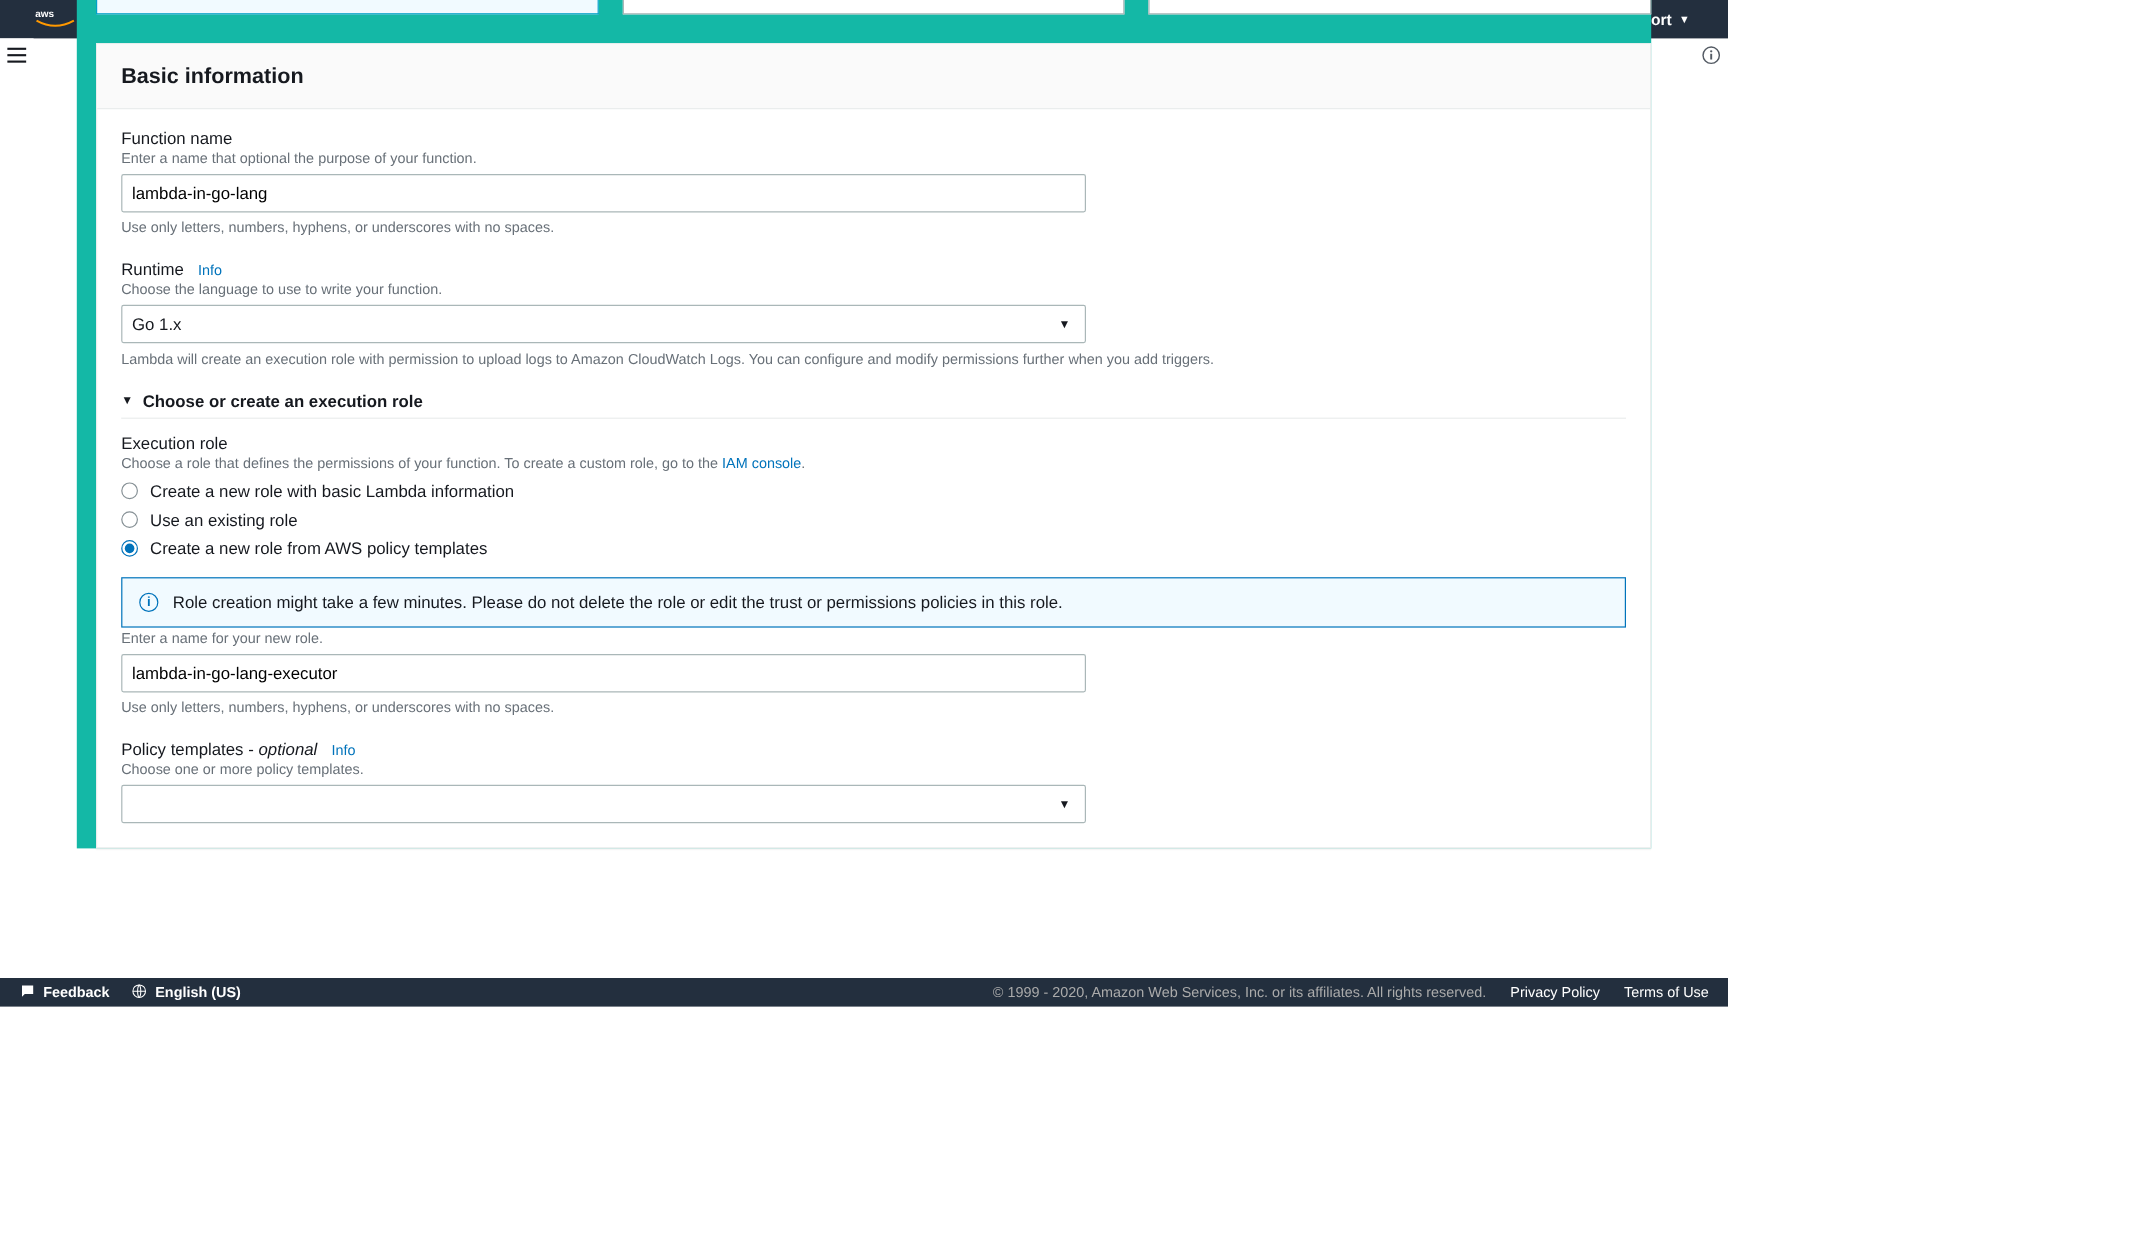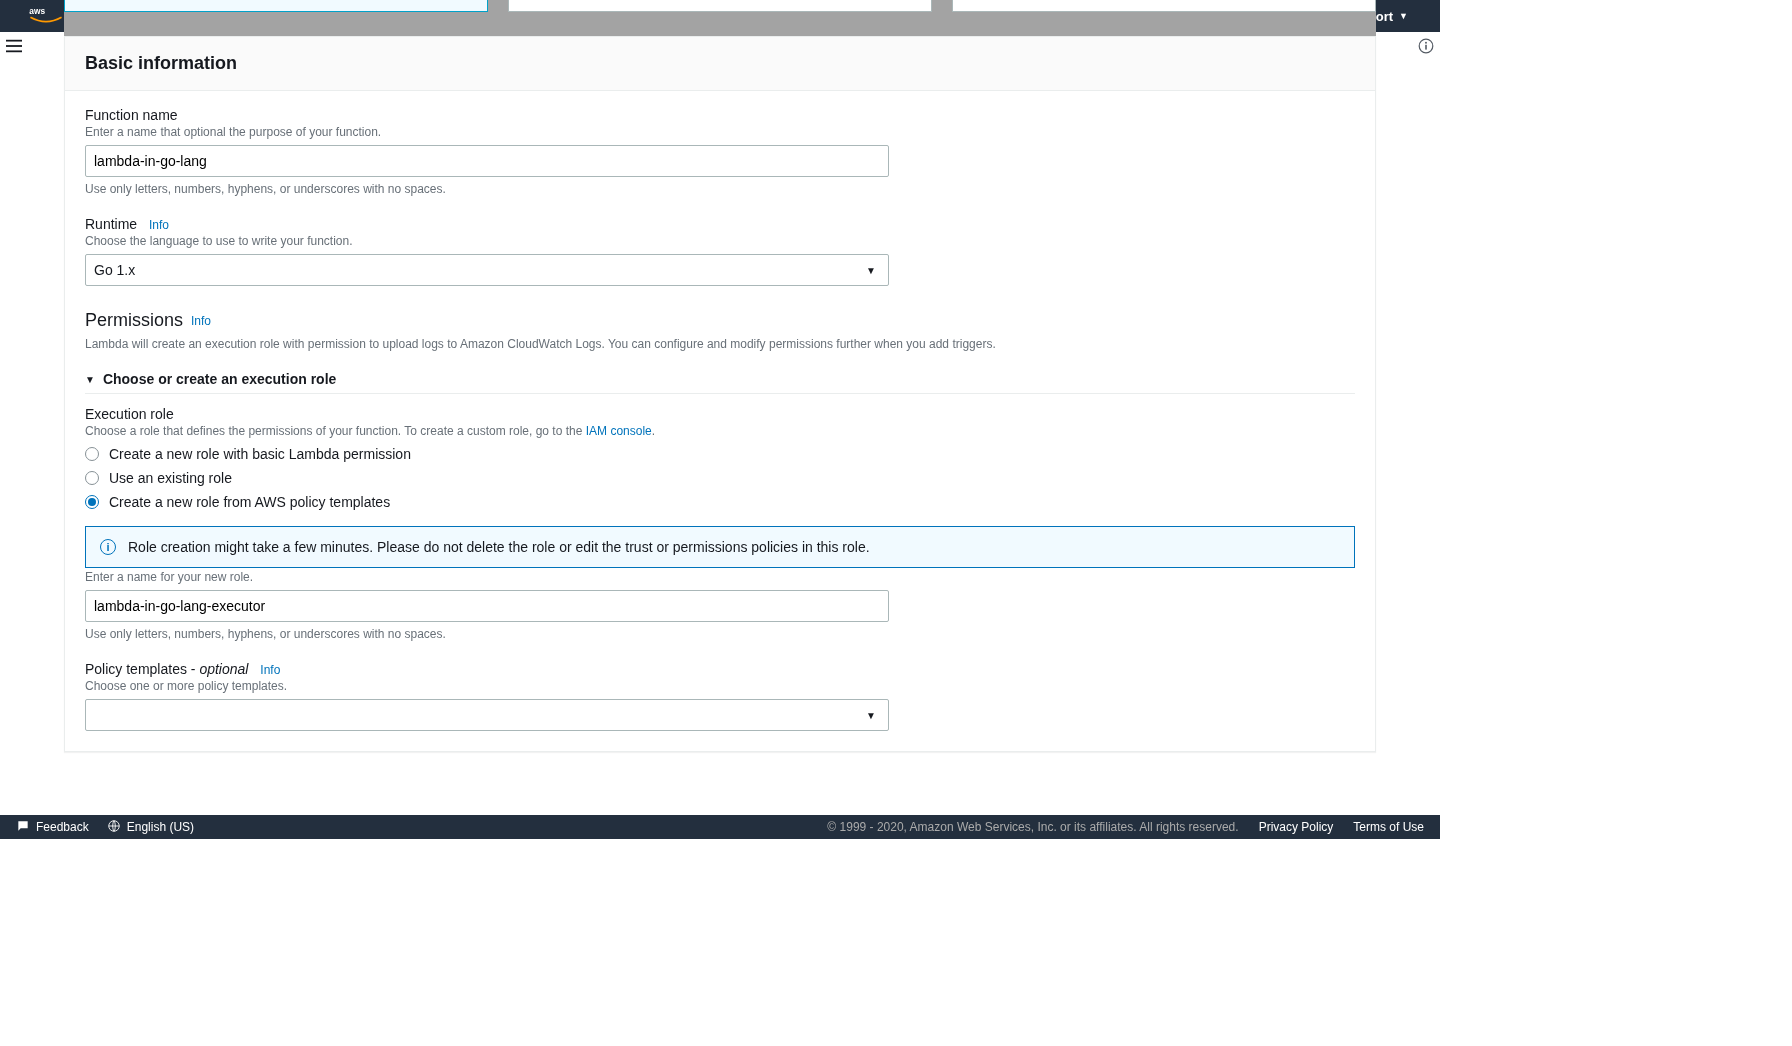--- a/index.html
+++ b/index.html
@@ -53,22 +53,23 @@
   left: 32px; right: 32px; top: 0; bottom: 24px;
   overflow: hidden;
 }
 .content-scroll {
   position: absolute;
   left: 0; right: 0; top: 0; bottom: 0;
   padding: 0 0 0 0;
 }
 .canvas {
   margin: 0 32px 0 32px;
-  background: #a3a3a3;
+  background: #14b8a6;
   padding-bottom: 0;
+  padding-left: 16px;
 }
 .option-cards {
   display:flex; gap:20px; padding: 0 0 0 0;
 }
 .option-card { flex:1; height: 12px; border:1px solid #aab7b8; border-top:none; background:#fff; }
 .option-card.active { border:1px solid #00a1c9; border-top:none; background:#f1faff; }
 
 .card {
   margin: 24px 0 0 0;
   border: 1px solid #eaeded;
@@ -157,21 +158,21 @@
 .chip .chip-x { position:absolute; right:8px; top:6px; font-size:14px; color:#545b64; cursor:pointer; }
 
 a.inline-link { color:#0073bb; text-decoration:none;margin-top:40px; }
 
 
 .footer {
   position:absolute; left:0; right:0; bottom:0; height:24px;
   background:#232f3e; color:#ddd; font-size:12px;
   display:flex; align-items:center; padding: 0 16px;
 }
-.footer .fitem { display:flex; align-items:center; gap:6px; margin-right:18px; cursor:pointer; color:#fff; font-weight:400; }
+.footer .fitem { display:flex; align-items:center; gap:6px; margin-right:18px; cursor:pointer; color:#fff; font-weight:700; }
 .footer .spacer { flex:1; }
 .footer .flink { color:#fff; margin-left:20px; text-decoration:none; }
 </style>
 </head>
 <body>
 
 <div class="topnav">
   <span class="logo">
     <svg width="36" height="20" viewBox="0 0 60 36">
         <text x="0" y="16" fill="#fff" font-size="15" font-weight="700">aws</text>
@@ -259,41 +260,37 @@
             <span class="field-label">Runtime</span>
             <span class="info-link" style="margin-left:8px">Info</span>
           </div>
           <div class="field-hint">Choose the language to use to write your function.</div>
           <div class="select">
             <span>Go 1.x</span>
             <span class="sel-caret">▼</span>
           </div>
 
           
-          <div class="section-h">
-            <span>Permissions</span>
-            <span class="info-link">Info</span>
-          </div>
           <div class="field-hint" style="margin-top:6px">Lambda will create an execution role with permission to upload logs to Amazon CloudWatch Logs. You can configure and modify permissions further when you add triggers.</div>
 
           
           <div class="collapse-row">
             <span class="collapse-caret">▼</span>
             <span>Choose or create an execution role</span>
           </div>
 
           
           <div style="margin-top:12px" class="field-label">Execution role</div>
           <div class="field-hint">
             <span>Choose a role that defines the permissions of your function. To create a custom role, go to the </span><a class="inline-link">IAM console</a><span>.</span>
           </div>
 
           <div class="radio-row">
             <span class="radio-outer"></span>
-            <span>Create a new role with basic Lambda permission</span>
+            <span>Create a new role with basic Lambda information</span>
           </div>
           <div class="radio-row">
             <span class="radio-outer"></span>
             <span>Use an existing role</span>
           </div>
           <div class="radio-row">
             <span class="radio-outer selected"></span>
             <span>Create a new role from AWS policy templates</span>
           </div>
 

